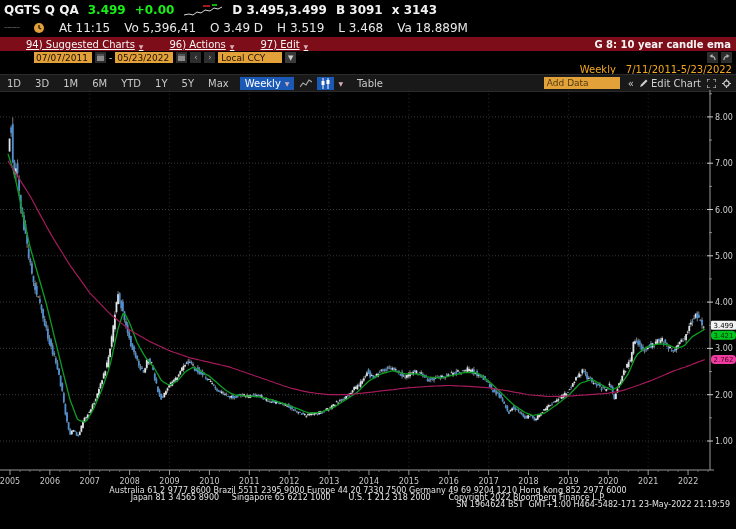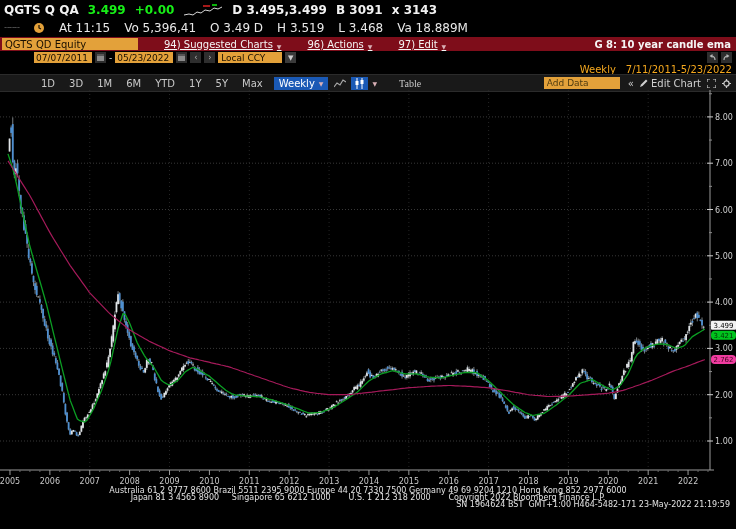--- a/index.html
+++ b/index.html
@@ -28,27 +28,27 @@
   .ccybox{width:58px;height:11px;background:#e3a13a;color:#1a1000;font-size:9px;
           display:flex;align-items:center;padding:0 3px;}
   .ddbtn{width:11px;height:11px;background:#3a3a3a;display:flex;align-items:center;
          justify-content:center;color:#cfcfcf;font-size:7px;}
   .histbtns{margin-left:auto;display:flex;gap:3px;padding-right:4px;}
   
   .titlerow{top:63px;height:12px;padding-left:3px;font-size:10px;color:#fdfdfd;}
   .freqrange{margin-left:auto;padding-right:4px;color:#f5a81e;font-size:10px;display:flex;gap:10px;}
   
   .toolbar{top:74px;height:16px;background:#191919;border-top:1px solid #2b2b2b;
-           border-bottom:1px solid #2b2b2b;font-size:10px;color:#c9c9c9;padding-left:34px;}
+           border-bottom:1px solid #2b2b2b;font-size:10px;color:#c9c9c9;}
   .rtab{padding:0 7px;cursor:default;}
   .freqbtn{background:#1a59b5;color:#fff;height:13px;display:flex;align-items:center;
            gap:4px;padding:0 5px;margin-left:4px;}
   .iconbtn{width:17px;height:13px;display:flex;align-items:center;justify-content:center;margin-left:3px;}
   .iconbtn.blue{background:#1a59b5;}
-  .tablelbl{margin-left:22px;font-family:Liberation Serif, serif;}
+  .tablelbl{margin-left:14px;}
   .adddata{margin-left:auto;width:70px;height:12px;background:#e3a13a;border:0;
            font:9px "DejaVu Sans",sans-serif;padding:0 3px;color:#1a1000;}
   .adddata::placeholder{color:#4d3a10;opacity:1;}
   .tb-right{display:flex;align-items:center;gap:6px;padding:0 5px 0 8px;color:#cfcfcf;}
   
   #chart{position:absolute;top:90px;left:0;}
   
   .f{position:absolute;left:0;right:0;font-size:8px;line-height:7px;color:#e2e2e2;
      white-space:pre;font-family:"DejaVu Sans",sans-serif;}
   .f1{top:487px;text-align:center;}
@@ -87,21 +87,20 @@
     </span>
     <span>At 11:15</span>
     <span>Vo 5,396,41</span>
     <span>O 3.49 D</span>
     <span>H 3.519</span>
     <span>L 3.468</span>
     <span>Va 18.889M</span>
   </div>
 
   <div class="row cmdbar">
-    <input class="tickerfield" readonly="" value="QGTS QD Equity" style="">
     <span class="menu">
       <span>94) Suggested Charts</span>
       <span class="caret">▼</span>
     </span>
     <span class="menu">
       <span>96) Actions</span>
       <span class="caret">▼</span>
     </span>
     <span class="menu">
       <span>97) Edit</span>

